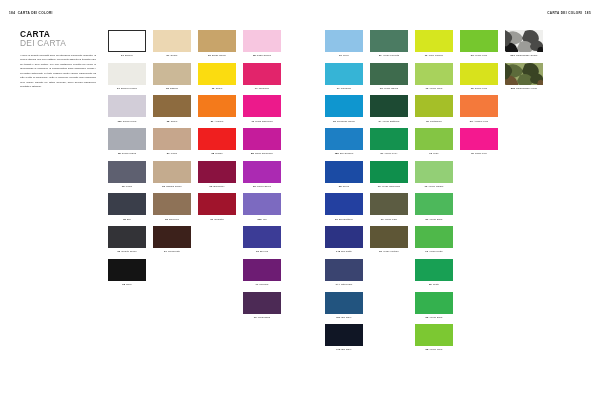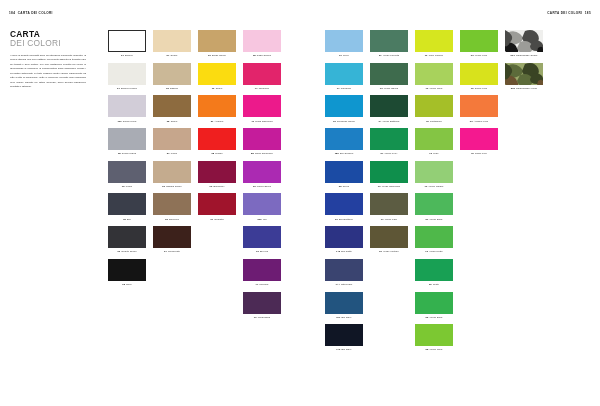--- a/index.html
+++ b/index.html
@@ -27,21 +27,21 @@
     text-transform: uppercase;
     white-space: nowrap;
   }
   .runhead-left  { left: 9px; }
   .runhead-right { right: 9px; text-align: right; }
   .runhead .folio { margin-right: 2.5px; }
 
   
   .intro {
     position: absolute;
-    left: 10px;
+    left: 20px;
     top: 30px;
     width: 76px;
   }
   .title-main {
     font-size: 8.4px;
     font-weight: bold;
     letter-spacing: 0.25px;
     line-height: 1;
     color: #111111;
   }
@@ -108,21 +108,21 @@
 
 <div class="runhead runhead-left">
   <span class="folio">184</span><span>CARTA DEI COLORI</span>
 </div>
 <div class="runhead runhead-right">
   <span>CARTA DEI COLORI</span><span class="folio" style="margin-left:2.5px;margin-right:0">185</span>
 </div>
 
 <div class="intro">
   <div class="title-main">CARTA</div>
-  <div class="title-sub">DEI COLORI</div>
+  <div class="title-sub">DEI CARTA</div>
   <div class="intro-body">I colori di seguito riprodotti sono da intendersi puramente indicativi: la resa di stampa non può restituire con fedeltà assoluta la tonalità reale dei tessuti e delle finiture. Per una valutazione corretta del colore si raccomanda di richiedere la campionatura fisica disponibile presso i rivenditori autorizzati. Le tinte possono inoltre variare leggermente da lotto a lotto di produzione. Tutte le referenze elencate sono disponibili nelle misure indicate nel listino generale, salvo diversa indicazione riportata a catalogo.</div>
 </div>
 
 <div class="grid grid-left" id="grid-left">
     <div class="col">
       <div class="cell">
         <div class="chip outlined" style="background: rgb(255, 255, 255);"></div>
         <div class="chip-label"><span class="code">01</span><span>Bianco</span></div>
       </div>
       <div class="cell">

